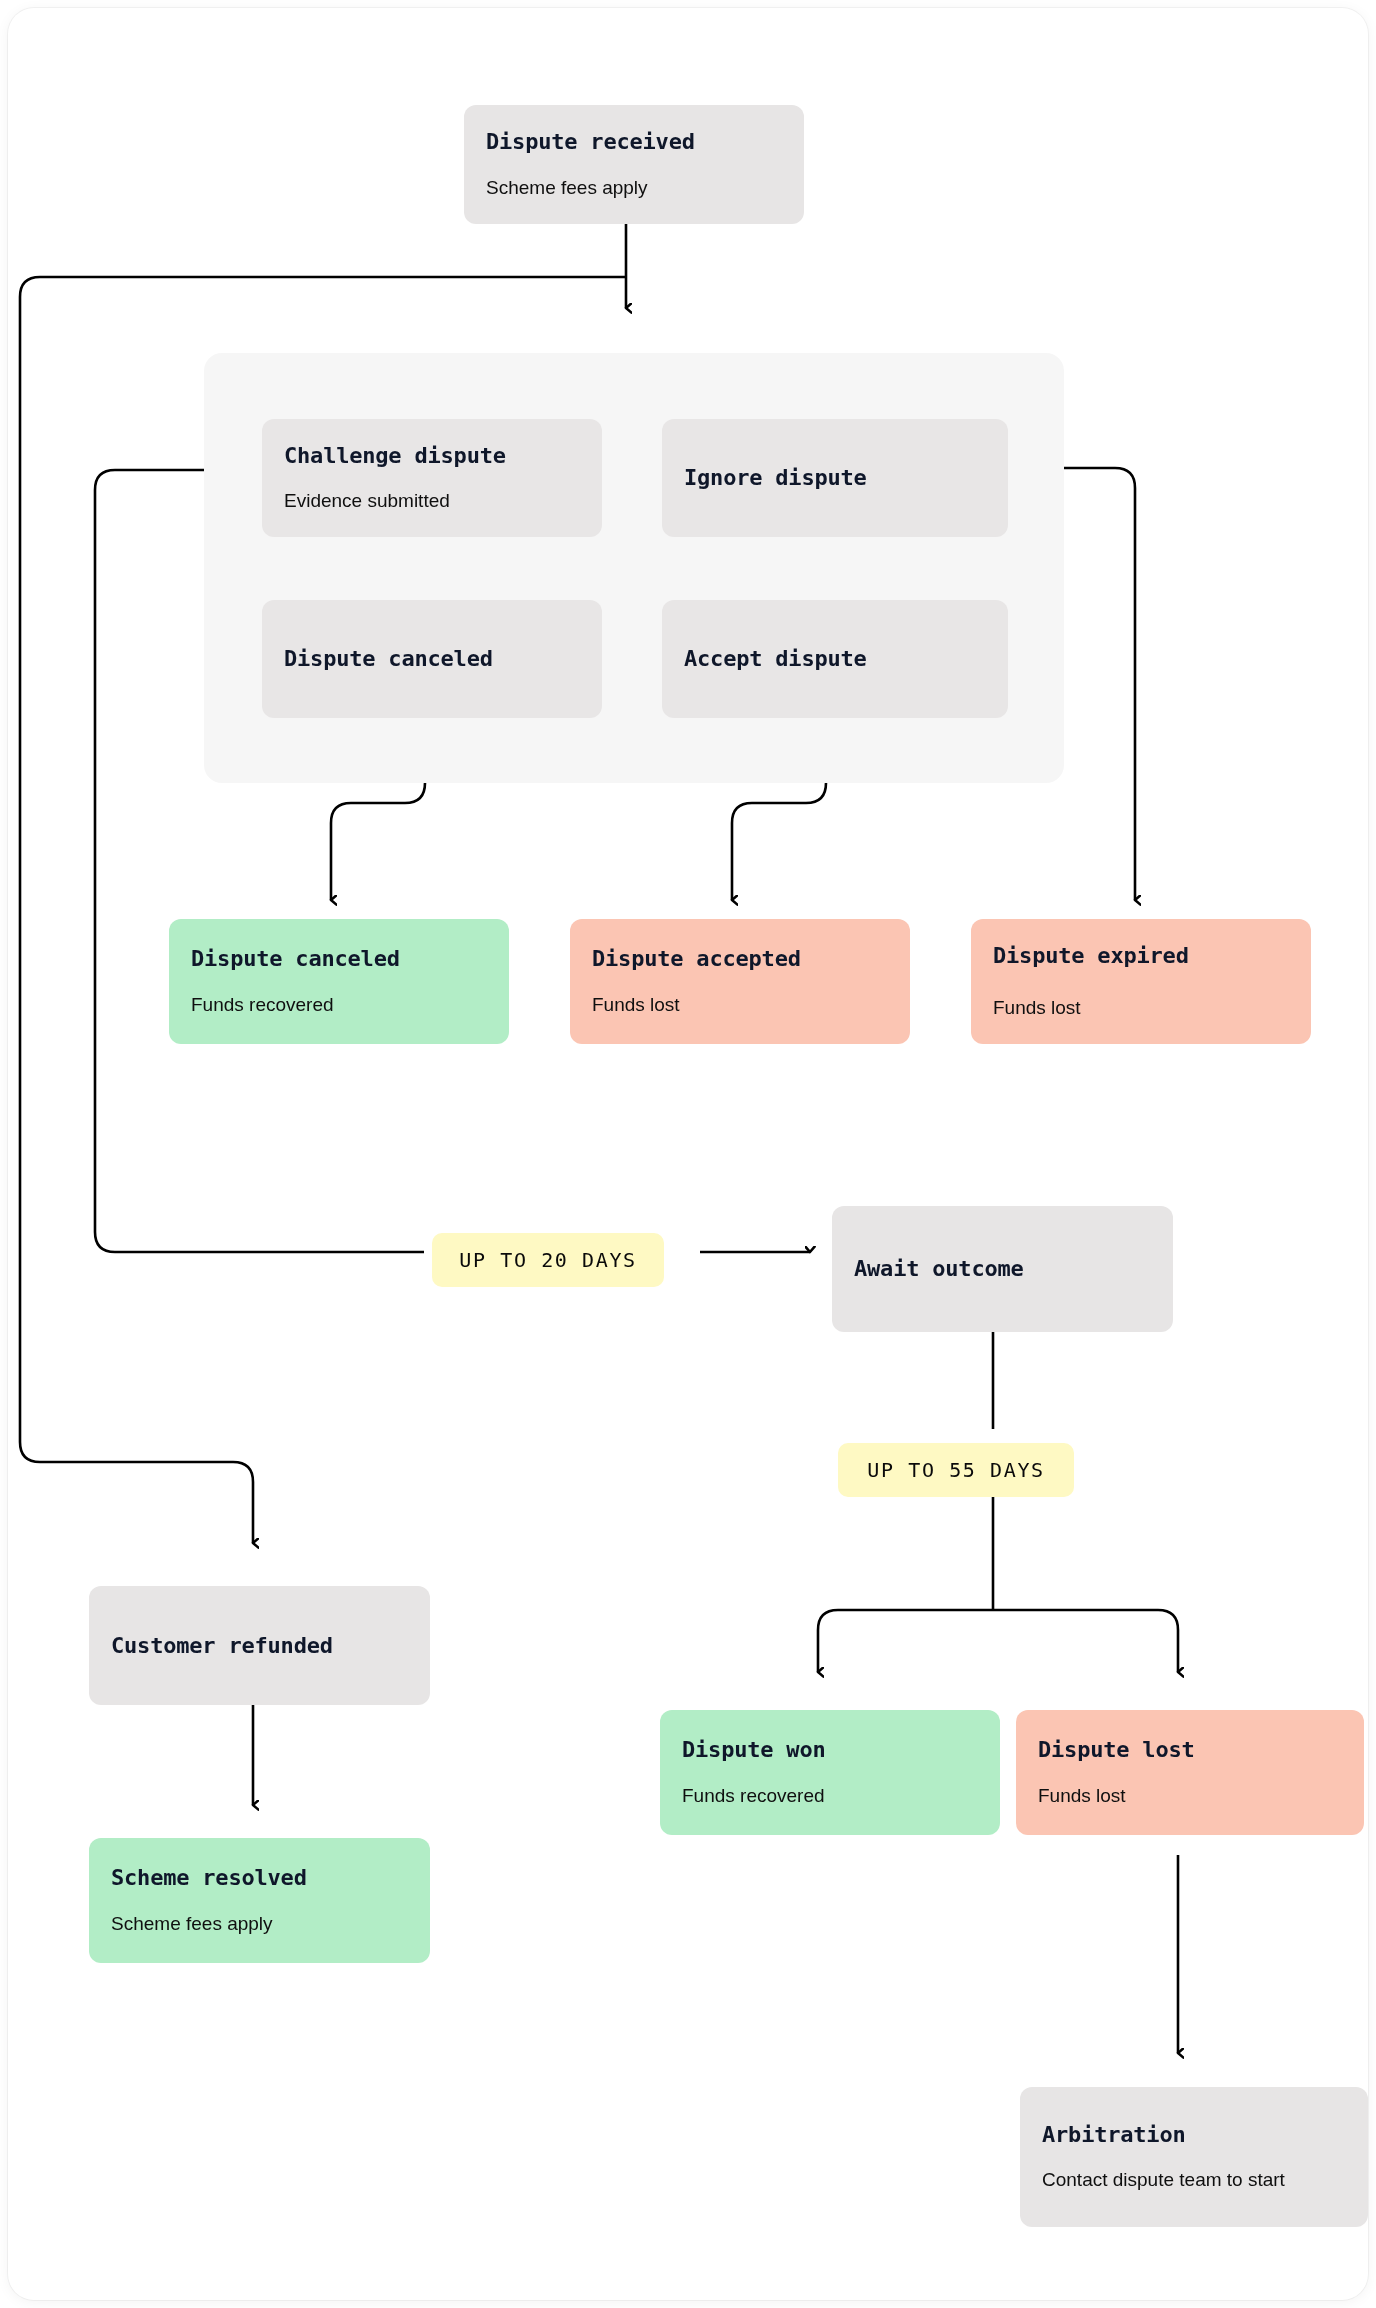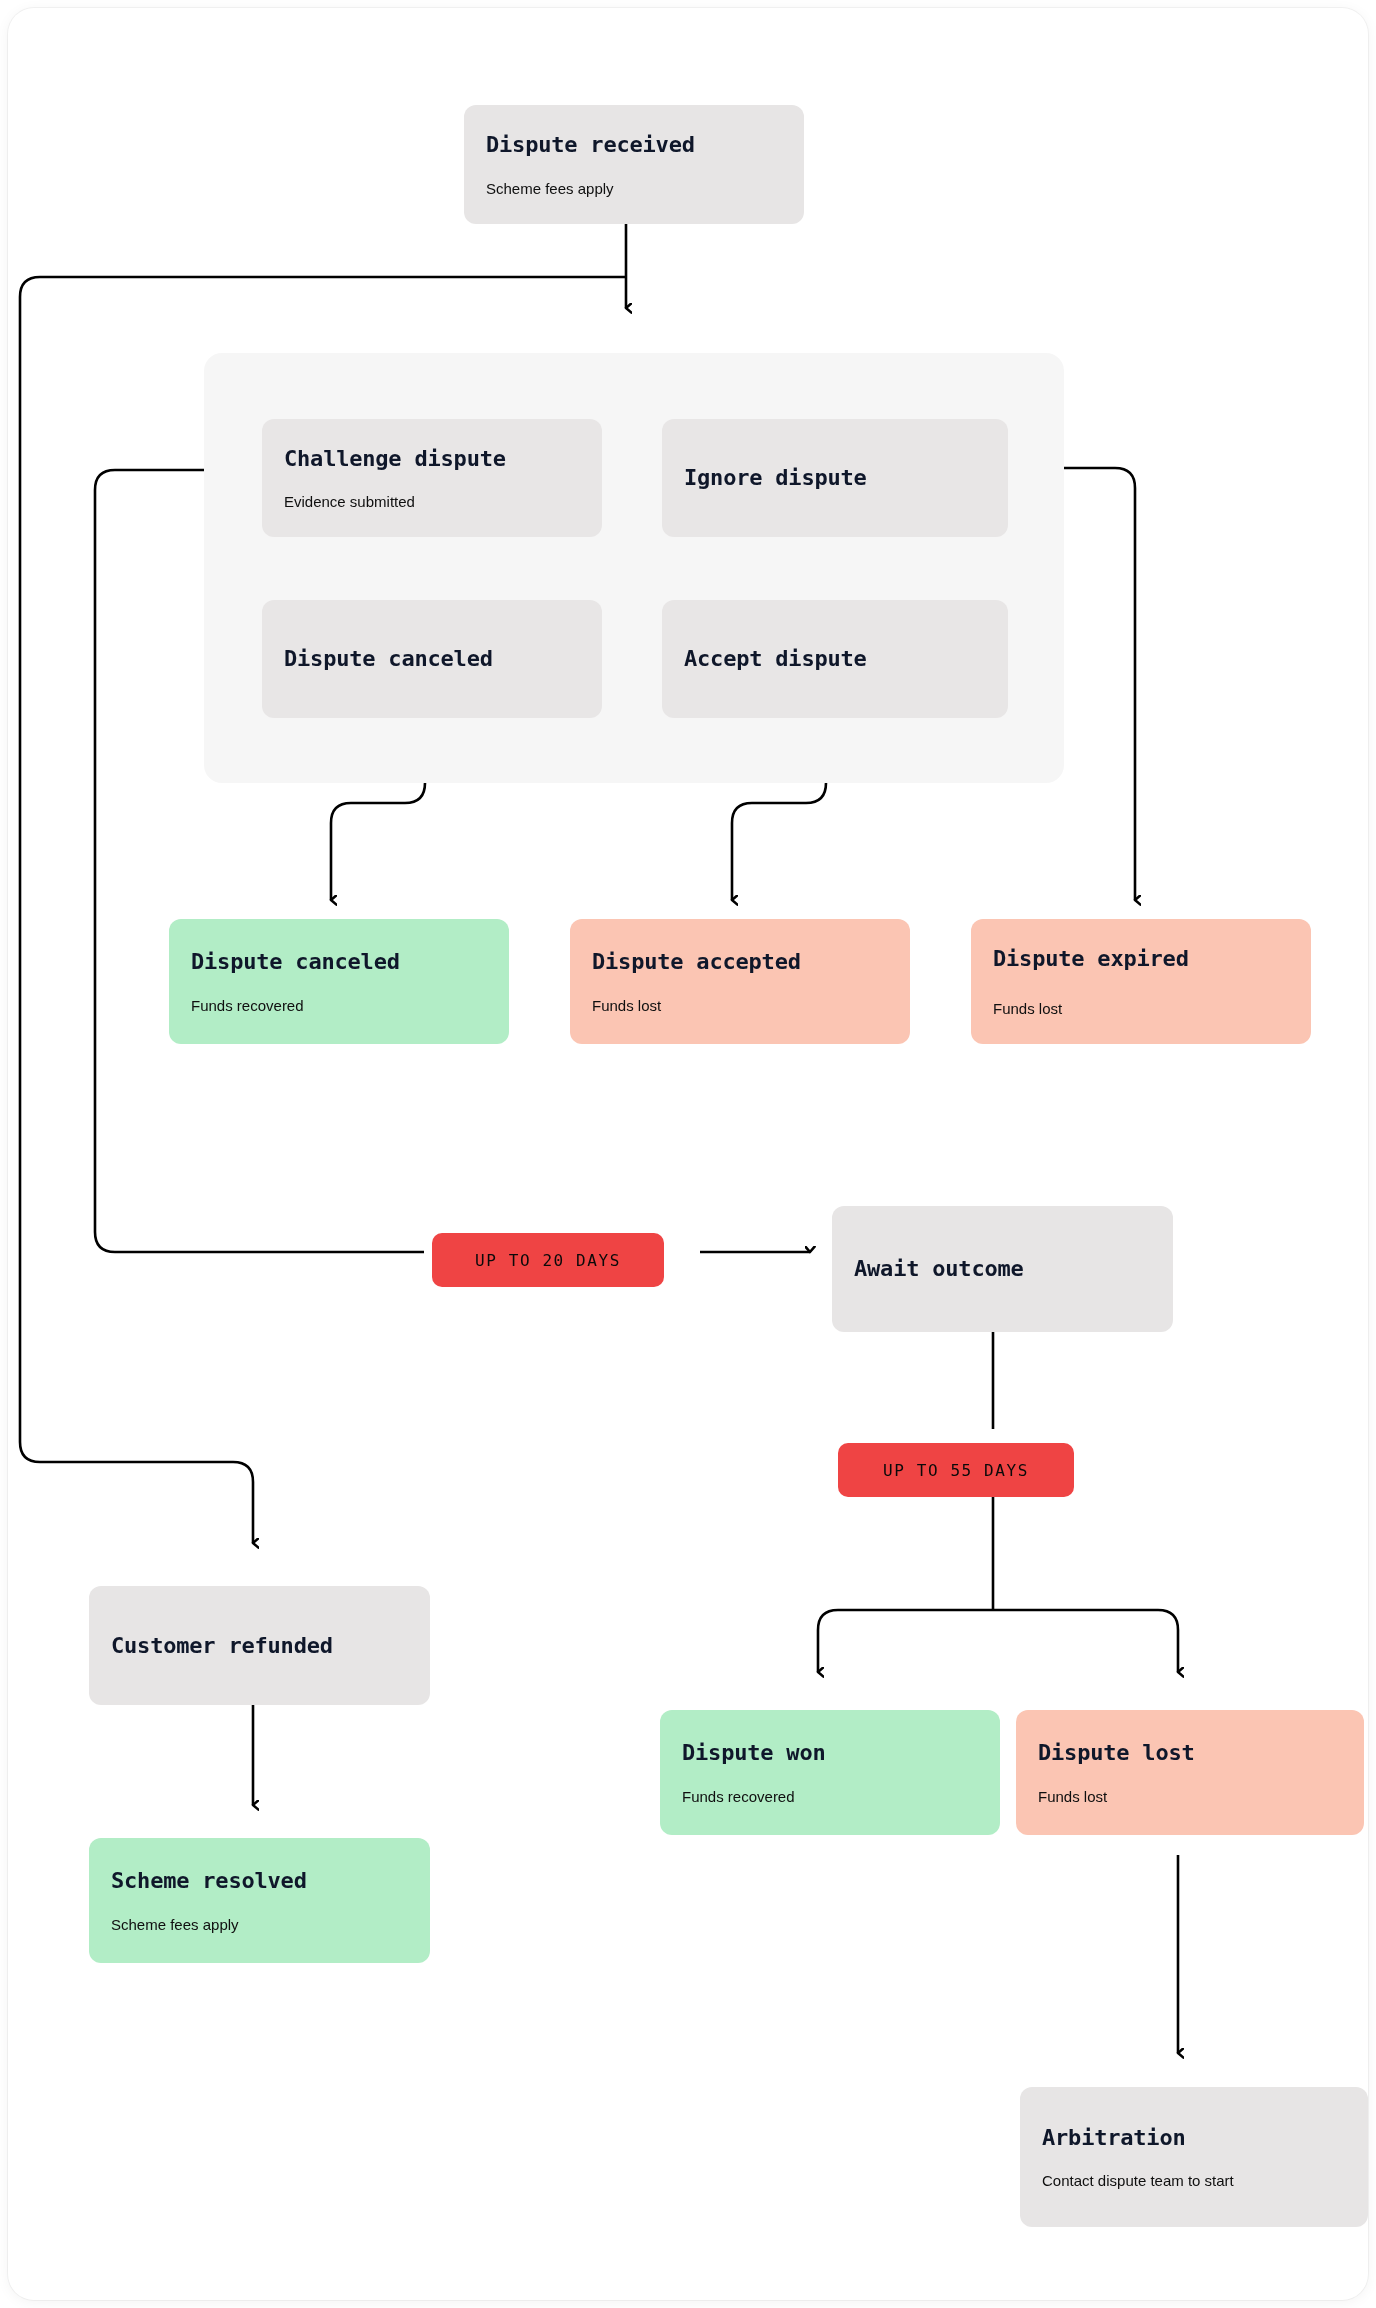--- a/index.html
+++ b/index.html
@@ -18,35 +18,35 @@
     position:absolute;box-sizing:border-box;border-radius:12px;
     padding:0 22px;display:flex;flex-direction:column;justify-content:center;
   }
   .node .title{
     font-family:"DejaVu Sans Mono","Liberation Mono",monospace;
     font-weight:700;font-size:22px;color:#0f172a;letter-spacing:-0.2px;
     line-height:1.25;
   }
   .node .sub{
     font-family:"Liberation Sans","DejaVu Sans",sans-serif;
-    font-weight:400;font-size:15px;color:#0f0f0f;line-height:1.3;
+    font-weight:400;font-size:19px;color:#0f0f0f;line-height:1.3;
     margin-top:20px;
   }
   .gray{background:#e7e5e5;}
   .gray-inner{background:#e8e6e6;}
   .green{background:#b2edc6;}
   .red{background:#fbc5b3;}
   .groupbox{
     position:absolute;background:#f6f6f6;border-radius:18px;box-sizing:border-box;
   }
   .badge{
-    position:absolute;background:#ef4444;border-radius:10px;box-sizing:border-box;
+    position:absolute;background:#fef9c3;border-radius:10px;box-sizing:border-box;
     display:flex;align-items:center;justify-content:center;
     font-family:"DejaVu Sans Mono","Liberation Mono",monospace;
-    font-weight:500;font-size:16px;letter-spacing:1.6px;color:#0a0a0a;
+    font-weight:500;font-size:20px;letter-spacing:1.6px;color:#0a0a0a;
   }
 </style>
 </head>
 <body>
 
 <div id="canvas">
 
   <svg id="edges" viewBox="0 0 1376 2308" width="1376" height="2308" style="left:-8px;top:-8px;">
     <defs>
       <marker id="ah" markerWidth="14" markerHeight="14" refX="5.2" refY="6" orient="auto" markerUnits="userSpaceOnUse">

